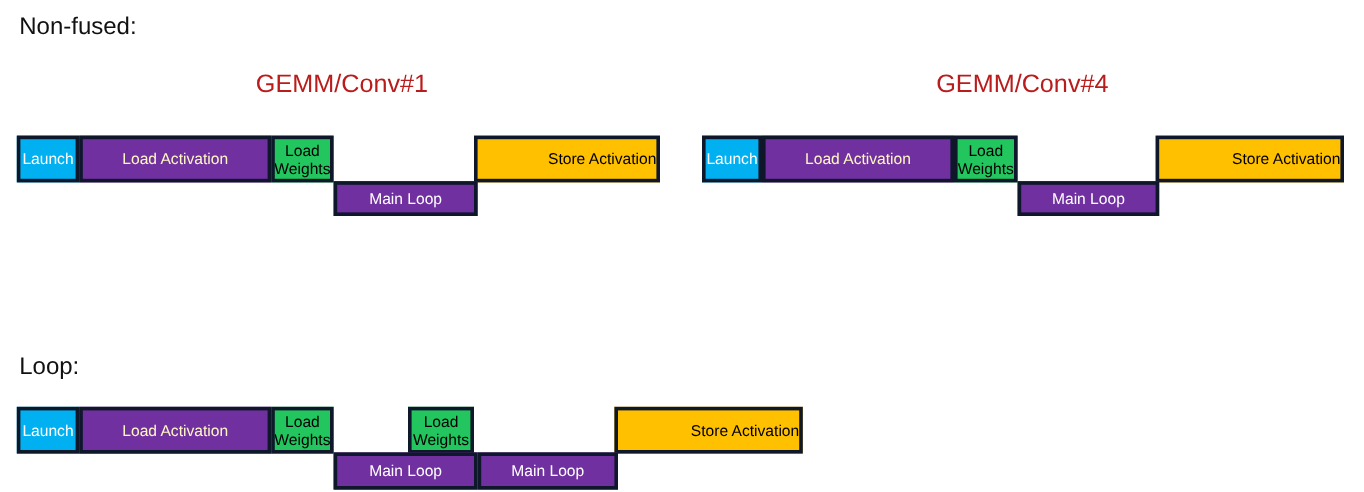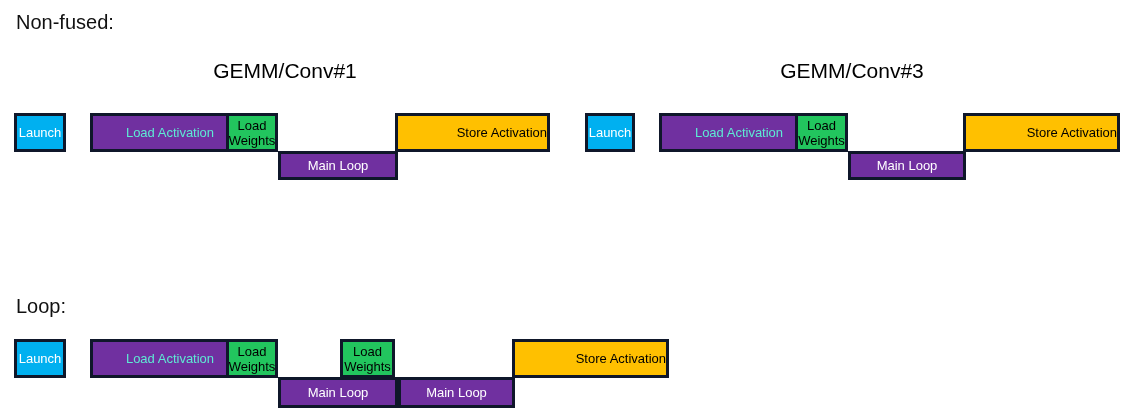--- a/index.html
+++ b/index.html
@@ -24,39 +24,39 @@
     font-size: 20px;
     line-height: 20px;
     color: #111111;
     white-space: nowrap;
     letter-spacing: 0px;
   }
   .group-title {
     position: absolute;
     font-size: 21px;
     line-height: 21px;
-    color: #000000;
+    color: #b91c1c;
     white-space: nowrap;
     text-align: center;
   }
   .bar {
     position: absolute;
     box-sizing: border-box;
     border: 3px solid #0f172a;
     display: flex;
     align-items: center;
     justify-content: center;
     text-align: center;
     font-size: 13px;
     line-height: 14px;
     white-space: pre-line;
     overflow: hidden;
   }
   .bar-launch   { background: #00b0f0; color: #ffffff; }
-  .bar-load-act { background: #7030a0; color: #5eead4; margin-left: 24px; }
+  .bar-load-act { background: #7030a0; color: #fef9c3; }
   .bar-weights  { background: #22c55e; color: #000000; }
   .bar-mainloop { background: #7030a0; color: #ffffff; }
   .bar-store    { background: #ffc000; color: #000000; justify-content: flex-end; }
   .bar-weights  { font-size: 13px; line-height: 15px; }
 </style>
 </head>
 <body>
 
 <div id="stage">
 
@@ -65,21 +65,21 @@
   <div class="section-label" style="left:16px; top:296px;">Loop:</div>
 
   <div id="bars-layer">
       <div class="group-title" style="left: 185px; top: 60px; width: 200px;">GEMM/Conv#1</div>
       <div class="bar bar-launch" style="left: 14px; top: 113px; width: 52px; height: 39px;"><span>Launch</span></div>
       <div class="bar bar-load-act" style="left: 66px; top: 113px; width: 160px; height: 39px;"><span>Load Activation</span></div>
       <div class="bar bar-weights" style="left: 226px; top: 113px; width: 52px; height: 39px;"><span>Load
 Weights</span></div>
       <div class="bar bar-store" style="left: 395px; top: 113px; width: 155px; height: 39px;"><span>Store Activation</span></div>
       <div class="bar bar-mainloop" style="left: 278px; top: 151px; width: 120px; height: 29px;"><span>Main Loop</span></div>
-      <div class="group-title" style="left: 752px; top: 60px; width: 200px;">GEMM/Conv#3</div>
+      <div class="group-title" style="left: 752px; top: 60px; width: 200px;">GEMM/Conv#4</div>
       <div class="bar bar-launch" style="left: 585px; top: 113px; width: 50px; height: 39px;"><span>Launch</span></div>
       <div class="bar bar-load-act" style="left: 635px; top: 113px; width: 160px; height: 39px;"><span>Load Activation</span></div>
       <div class="bar bar-weights" style="left: 795px; top: 113px; width: 53px; height: 39px;"><span>Load
 Weights</span></div>
       <div class="bar bar-store" style="left: 963px; top: 113px; width: 157px; height: 39px;"><span>Store Activation</span></div>
       <div class="bar bar-mainloop" style="left: 848px; top: 151px; width: 118px; height: 29px;"><span>Main Loop</span></div>
       <div class="bar bar-launch" style="left: 14px; top: 339px; width: 52px; height: 39px;"><span>Launch</span></div>
       <div class="bar bar-load-act" style="left: 66px; top: 339px; width: 160px; height: 39px;"><span>Load Activation</span></div>
       <div class="bar bar-weights" style="left: 226px; top: 339px; width: 52px; height: 39px;"><span>Load
 Weights</span></div>

